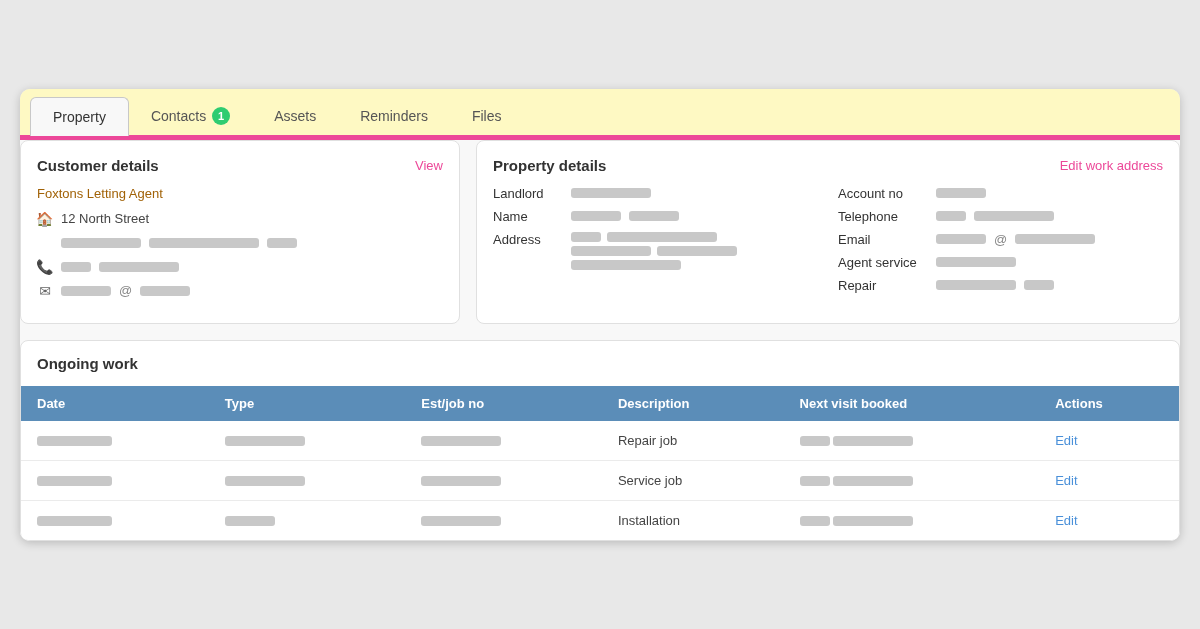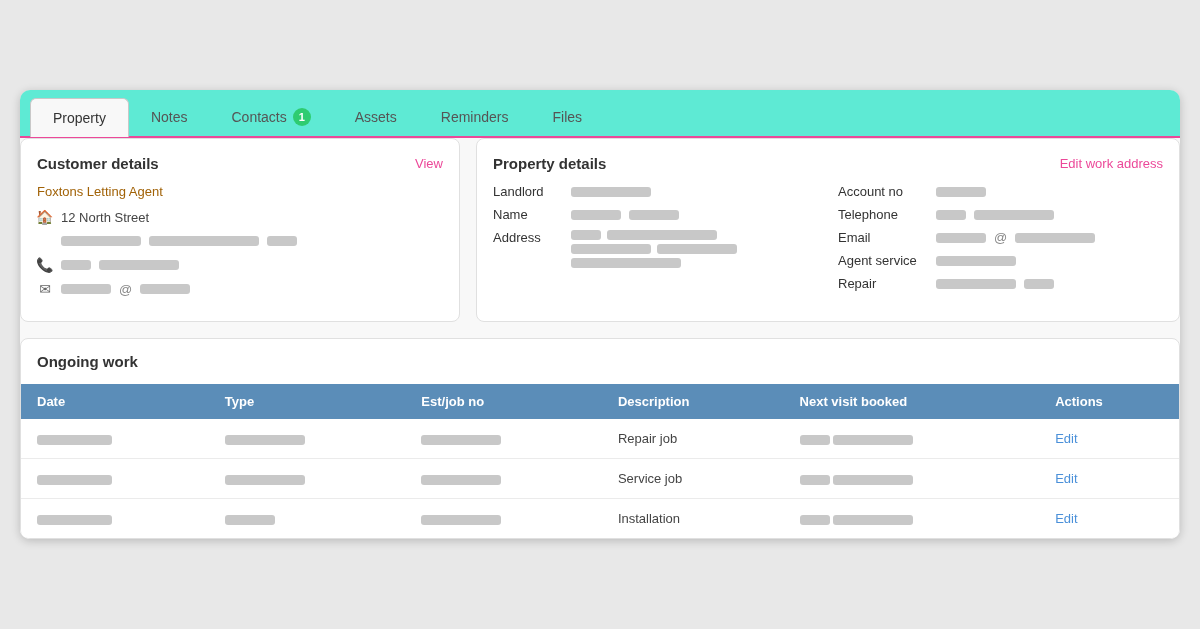--- a/index.html
+++ b/index.html
@@ -16,22 +16,22 @@
     .window {
       width: 1160px;
       background: #f0f0f0;
       border-radius: 10px;
       overflow: hidden;
       box-shadow: 0 2px 10px rgba(0,0,0,0.2);
     }
     
     .tabs {
       display: flex;
-      background: #5eead4;
-      border-bottom: 2px solid #ec4899;
+      background: #fef9c3;
+      border-bottom: 5px solid #ec4899;
       padding: 0 10px;
       padding-top: 8px;
     }
     .tab {
       padding: 10px 22px;
       cursor: pointer;
       border-radius: 6px 6px 0 0;
       font-size: 14px;
       color: #555;
       background: transparent;
@@ -210,23 +210,20 @@
     }
   </style>
 </head>
 <body>
 
 <div class="window">
 
   <div class="tabs">
     <div class="tab active">
       <span>Property</span>
-    </div>
-    <div class="tab">
-      <span>Notes</span>
     </div>
     <div class="tab">
       <span>Contacts</span>
       <span class="tab-badge">1</span>
     </div>
     <div class="tab">
       <span>Assets</span>
     </div>
     <div class="tab">
       <span>Reminders</span>

